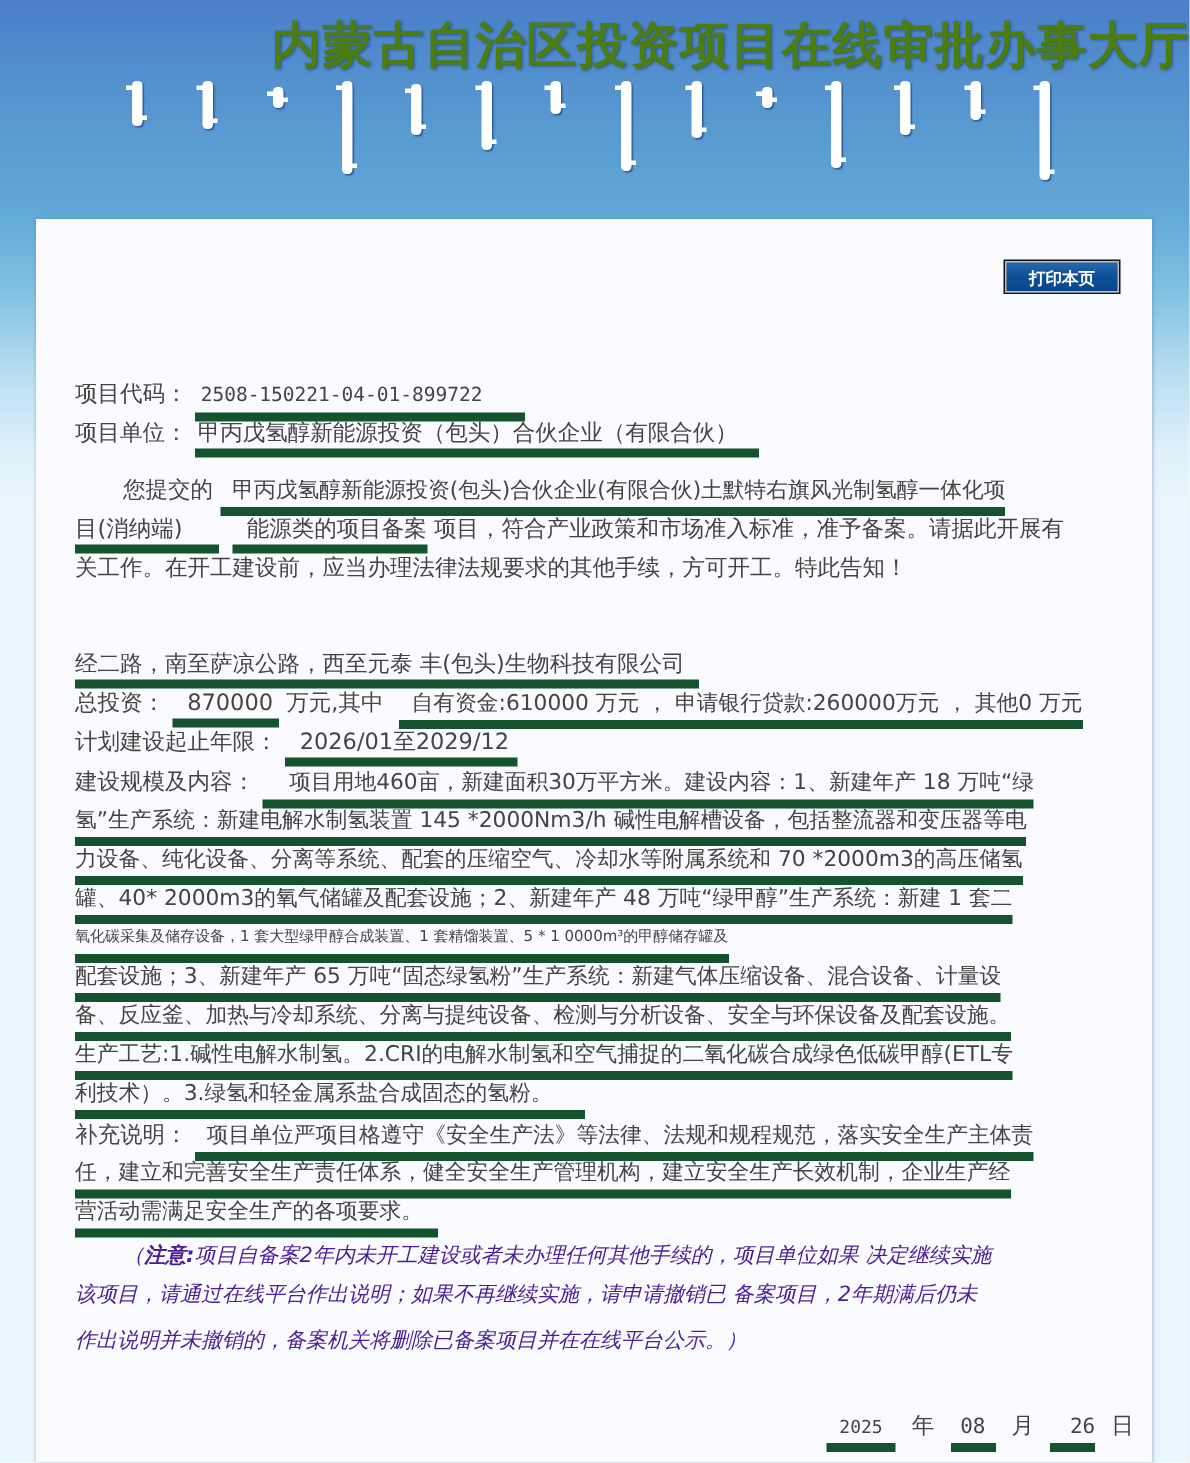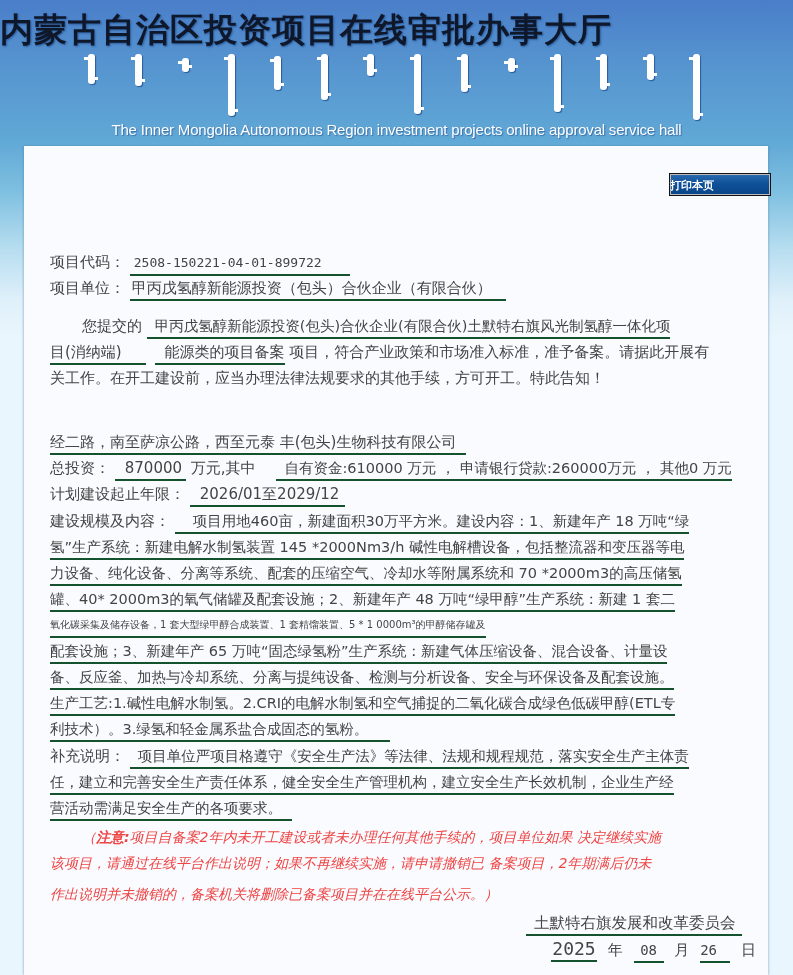--- a/index.html
+++ b/index.html
@@ -4,23 +4,23 @@
 <style>
   html, body { margin: 0; padding: 0; }
   body {
     width: 793px; height: 975px; overflow: hidden;
     background: linear-gradient(to bottom, #4a7ec9 0px, #5593cf 60px, #60a8d6 140px, #7dbfe0 190px, #b8def0 250px, #dff0fa 300px, #eaf6fd 340px, #eaf6fd 975px);
     font-family: "DejaVu Sans", "Liberation Sans", sans-serif;
     position: relative;
   }
   .banner { position: absolute; left: 0; top: 0; width: 793px; height: 146px; }
   .banner-title {
-    position: absolute; left: 0; width: 793px; top: 8px; text-align: left;
+    position: absolute; left: 0; width: 793px; top: 8px; text-align: right;
     font-family: "DejaVu Serif", "Liberation Serif", serif; font-weight: bold;
-    font-size: 33px; letter-spacing: 1px; color: #0f172a;
+    font-size: 33px; letter-spacing: 1px; color: #4d7c0f;
     text-shadow: 1px 1px 2px #2a5a98;
   }
   .mongol-row { position: absolute; left: 78px; top: 54px; width: 640px; height: 66px; }
   .mongol-word {
     position: absolute; top: 0; width: 7px; background: #ffffff; border-radius: 3px;
     box-shadow: 1px 1px 1px #2a5a98;
   }
   .mongol-word::before {
     content: ""; position: absolute; left: -4px; top: 3px; width: 5px; height: 3px; background: #fff;
   }
@@ -30,36 +30,36 @@
   .banner-sub {
     position: absolute; left: 0; width: 793px; top: 121px; text-align: center;
     font-family: "Liberation Sans", sans-serif; font-size: 15px; color: #ffffff;
     text-shadow: 1px 1px 1px #3a6ea8; letter-spacing: -0.2px;
   }
   .panel {
     position: absolute; left: 24px; top: 146px; width: 744px; height: 829px;
     background: #f9fbfe; box-shadow: 1px 0 2px rgba(80,120,160,0.35), -1px 0 2px rgba(80,120,160,0.35);
   }
   .print-btn {
-    position: absolute; left: 645px; top: 27px; width: 102px; height: 23px;
+    position: absolute; left: 645px; top: 27px; width: 78px; height: 23px;
     background: linear-gradient(to bottom, #2a6bb0 0%, #0d4f96 50%, #0a4688 100%);
     border: 1px solid #111; outline: 1px solid #bbb; outline-offset: -2px;
-    color: #ffffff; font-size: 11px; font-weight: bold; line-height: 23px;
+    color: #ffffff; font-size: 11px; font-weight: bold; text-align: center; line-height: 23px;
     cursor: pointer; box-sizing: border-box;
   }
   .doc-title {
     position: absolute; left: 0; width: 672px; top: 48px; text-align: center;
     font-family: "DejaVu Serif", "Liberation Serif", serif; font-weight: bold;
     font-size: 18px; color: #555555; letter-spacing: 1px;
   }
   .txt { font-family: "DejaVu Sans", sans-serif; font-size: 15px; color: #444444; }
   .line { position: absolute; left: 26px; white-space: nowrap; line-height: 24px; height: 24px; }
-  .u { border-bottom: 2px solid #14532d; display: inline-block; line-height: 22px; }
+  .u { border-bottom: 6px solid #14532d; display: inline-block; line-height: 22px; }
   .mono { font-family: "DejaVu Sans Mono", "Liberation Mono", monospace; font-size: 13px; }
-  .note { font-style: italic; color: #ef4444; }
+  .note { font-style: italic; color: #4c1d95; }
   .note b { font-weight: bold; }
 </style>
 </head>
 <body>
 
 <div class="banner">
   <div class="banner-title">内蒙古自治区投资项目在线审批办事大厅</div>
   <div class="mongol-row">
     <span class="mongol-word" style="left:10px;height:30px"></span>
     <span class="mongol-word" style="left:57px;height:32px"></span>
@@ -70,21 +70,20 @@
     <span class="mongol-word" style="left:289px;height:22px"></span>
     <span class="mongol-word" style="left:336px;height:60px"></span>
     <span class="mongol-word" style="left:383px;height:38px"></span>
     <span class="mongol-word" style="left:430px;top:4px;height:14px"></span>
     <span class="mongol-word" style="left:476px;height:58px"></span>
     <span class="mongol-word" style="left:522px;height:36px"></span>
     <span class="mongol-word" style="left:569px;height:26px"></span>
     <span class="mongol-word" style="left:615px;height:66px"></span>
 
   </div>
-  <div class="banner-sub">The Inner Mongolia Autonomous Region investment projects online approval service hall</div>
 </div>
 
 <div class="panel">
   <div class="print-btn">打印本页</div>
 
 
   <div class="line txt" style="top:104px">
     <span>项目代码：</span>
     <span class="u mono" style="padding:0 28px 0 4px">2508-150221-04-01-899722</span>
   </div>
@@ -105,21 +104,21 @@
   <div class="line txt" style="top:220px">关工作。在开工建设前，应当办理法律法规要求的其他手续，方可开工。特此告知！</div>
 
   <div class="line txt" style="top:284px">
     <span class="u" style="padding-right:10px">经二路，南至萨凉公路，西至元泰 丰(包头)生物科技有限公司</span>
   </div>
 
   <div class="line txt" style="top:310px">
     <span>总投资：</span>
     <span class="u" style="padding:0 4px 0 10px">870000</span>
     <span>万元,其中</span>
-    <span class="u" style="margin-left:16px;padding-left:8px;font-size:14.5px">自有资金:610000 万元 ， 申请银行贷款:260000万元 ， 其他0 万元</span>
+    <span class="u" style="margin-left:6px;padding-left:8px;font-size:14.5px">自有资金:610000 万元 ， 申请银行贷款:260000万元 ， 其他0 万元</span>
   </div>
 
   <div class="line txt" style="top:336px">
     <span>计划建设起止年限：</span>
     <span class="u" style="padding:0 6px 0 10px">2026/01至2029/12</span>
   </div>
 
   <div class="line txt" style="top:363px">
     <span>建设规模及内容：</span>
     <span class="u" style="padding-left:18px;font-size:14.5px">项目用地460亩，新建面积30万平方米。建设内容：1、新建年产 18 万吨“绿</span>
@@ -140,24 +139,21 @@
   </div>
   <div class="line txt" style="top:624px;font-size:14.5px"><span class="u">任，建立和完善安全生产责任体系，健全安全生产管理机构，建立安全生产长效机制，企业生产经</span></div>
   <div class="line txt" style="top:650px;font-size:14.5px"><span class="u" style="padding-right:10px">营活动需满足安全生产的各项要求。</span></div>
 
   <div class="line txt note" style="top:679px;left:58px;font-size:14px">
     <span>（</span><b>注意:</b><span>项目自备案2年内未开工建设或者未办理任何其他手续的，项目单位如果 决定继续实施</span>
   </div>
   <div class="line txt note" style="top:705px;font-size:14px">该项目，请通过在线平台作出说明；如果不再继续实施，请申请撤销已 备案项目，2年期满后仍未</div>
   <div class="line txt note" style="top:736px;font-size:14px">作出说明并未撤销的，备案机关将删除已备案项目并在在线平台公示。）</div>
 
-  <div class="line txt" style="top:765px;left:502px">
-    <span class="u" style="padding:0 6px 0 8px;font-size:15.5px">土默特右旗发展和改革委员会</span>
-  </div>
   <div class="line txt" style="top:792px;left:527px">
-    <span class="u mono" style="width:46px;text-align:center;font-size:18px">2025</span>
+    <span class="u mono" style="width:46px;text-align:center;font-size:12px">2025</span>
     <span style="margin:0 6px">年</span>
     <span class="u mono" style="width:30px;text-align:center;font-size:14px">08</span>
     <span style="margin:0 6px">月</span>
-    <span class="u mono" style="width:30px;text-align:left;font-size:14px">26</span>
+    <span class="u mono" style="width:30px;text-align:right;font-size:14px">26</span>
     <span style="margin-left:6px">日</span>
   </div>
 </div>
 
 </body></html>

